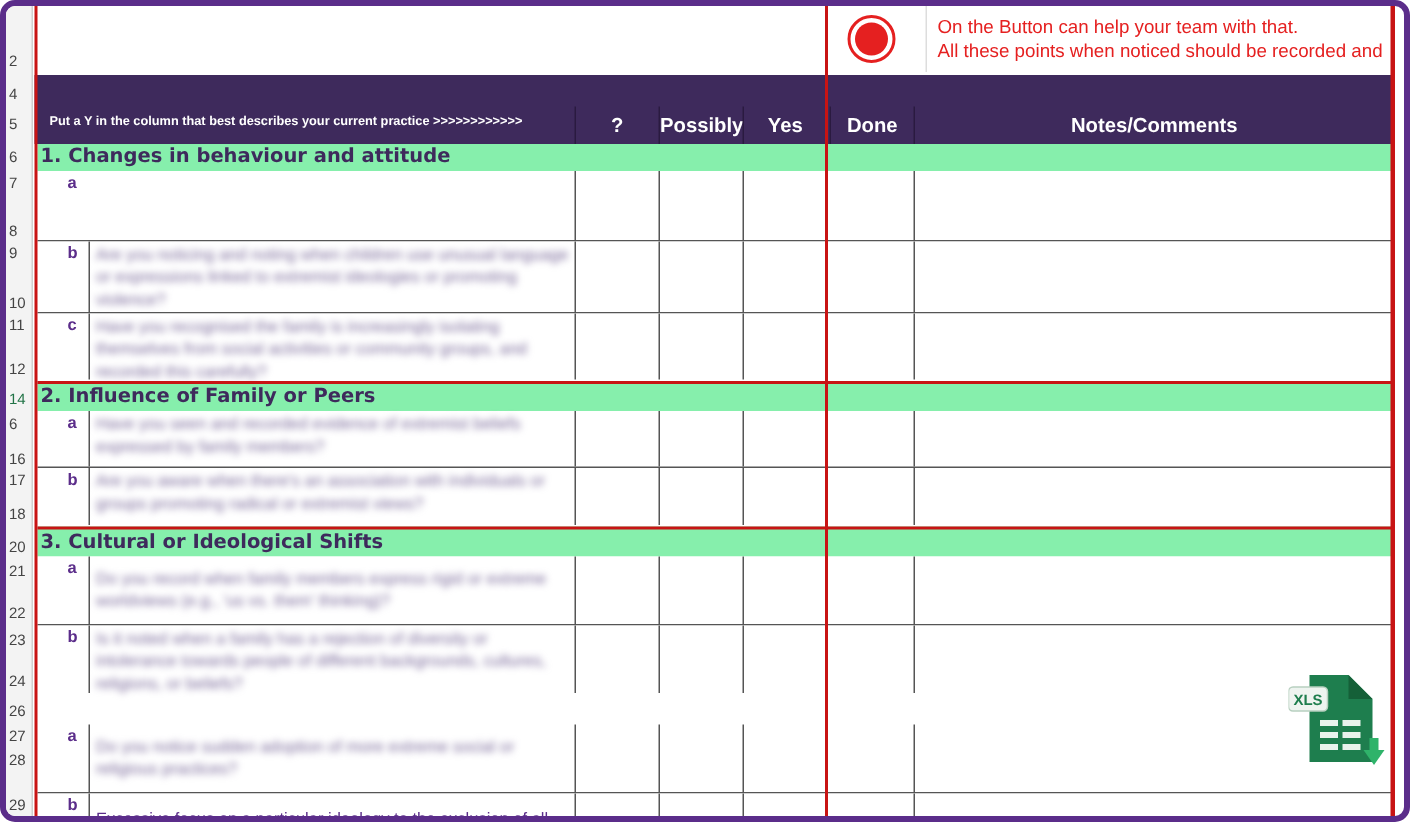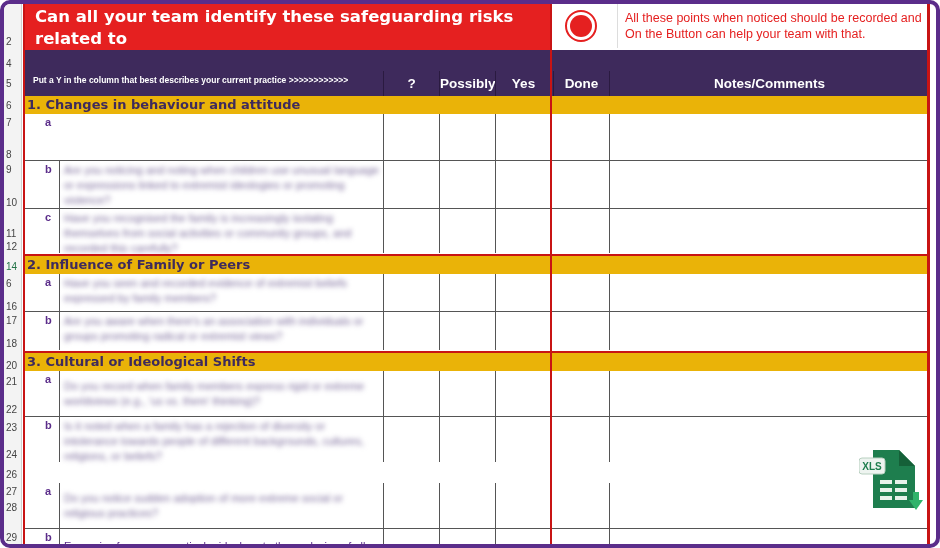--- a/index.html
+++ b/index.html
@@ -20,21 +20,21 @@
   .rec-icon { position: absolute; left: 12px; top: 6px; width: 32px; height: 32px; border-radius: 50%; border: 2px solid #e52020; background: #fff; }
   .rec-icon::after { content: ""; position: absolute; left: 3px; top: 3px; width: 22px; height: 22px; border-radius: 50%; background: #e52020; }
   .note-divider { position: absolute; left: 64px; top: 0; width: 1px; height: 44px; background: #ddd; }
   .note-text { position: absolute; left: 72px; top: 6px; color: #e52020; font-size: 12.5px; line-height: 16px; }
 
   .header-band { position: absolute; left: 0; top: 46px; width: 906px; height: 46px; background: #3e2a5c; }
   .put-y { position: absolute; left: 10px; top: 25px; color: #fff; font-size: 8.5px; font-weight: bold; }
   .col-h { position: absolute; top: 21px; height: 25px; color: #fff; font-weight: bold; font-size: 13.5px; text-align: center; line-height: 25px; border-left: 1px solid #2a1a40; }
 
   .vline-red { position: absolute; top: 0; width: 2px; height: 548px; background: #c81414; }
-  .section { position: absolute; left: 2px; width: 904px; height: 18px; background: #eab308; border-top: 2px solid #c81414; }
+  .section { position: absolute; left: 2px; width: 904px; height: 18px; background: #86efac; border-top: 2px solid #c81414; }
   .section.first { border-top: none; }
   .section-title { position: absolute; left: 2px; top: 0; font-weight: bold; font-size: 13px; color: #3e2a5c; line-height: 18px; font-family: "DejaVu Sans", sans-serif; }
   .item { position: absolute; left: 2px; width: 904px; border-bottom: 1px solid #555; background: #fff; }
   .letter { position: absolute; left: 20px; top: 2px; font-size: 11px; font-weight: bold; color: #5b2d8a; }
   .qcell { position: absolute; left: 34px; top: 0; width: 326px; height: 100%; border-left: 1px solid #555; padding: 2px 4px; font-size: 11px; color: #5b2d8a; line-height: 15px; }
   .blur { filter: blur(2.5px); color: #7a6a9a; }
   .cell { position: absolute; top: 0; height: 100%; border-left: 1px solid #555; }
   .xls { position: absolute; left: 836px; top: 444px; width: 66px; height: 72px; }
 </style>
 </head>
@@ -43,51 +43,45 @@
 <div class="frame">
   <div class="rownums">
     <span class="rn" style="top:32px">2</span>
     <span class="rn" style="top:54px">4</span>
     <span class="rn" style="top:74px">5</span>
     <span class="rn" style="top:96px">6</span>
     <span class="rn" style="top:113px">7</span>
     <span class="rn" style="top:145px">8</span>
     <span class="rn" style="top:160px">9</span>
     <span class="rn" style="top:193px">10</span>
-    <span class="rn" style="top:224px">11</span>
+    <span class="rn" style="top:208px">11</span>
     <span class="rn" style="top:237px">12</span>
     <span class="rn sel" style="top:257px">14</span>
     <span class="rn" style="top:274px">6</span>
     <span class="rn" style="top:297px">16</span>
     <span class="rn" style="top:311px">17</span>
     <span class="rn" style="top:334px">18</span>
     <span class="rn" style="top:356px">20</span>
     <span class="rn" style="top:372px">21</span>
     <span class="rn" style="top:400px">22</span>
     <span class="rn" style="top:418px">23</span>
     <span class="rn" style="top:445px">24</span>
     <span class="rn" style="top:465px">26</span>
     <span class="rn" style="top:482px">27</span>
     <span class="rn" style="top:498px">28</span>
     <span class="rn" style="top:528px">29</span>
   </div>
 
   <div class="sheet">
-    <div class="title-band">
-      <div class="title-text">
-        <div>Can all your team identify these safeguarding risks related to</div>
-        <div>radicalisation or extremism in early years children and their families?</div>
-      </div>
-    </div>
     <div class="note-box">
       <div class="rec-icon"></div>
       <div class="note-divider"></div>
       <div class="note-text">
+        <div>On the Button can help your team with that.</div>
         <div>All these points when noticed should be recorded and</div>
-        <div>On the Button can help your team with that.</div>
       </div>
     </div>
 
     <div class="header-band">
       <div class="put-y">Put a Y in the column that best describes your current practice &gt;&gt;&gt;&gt;&gt;&gt;&gt;&gt;&gt;&gt;&gt;&gt;</div>
       <div class="col-h" style="left:360px;width:56px">?</div>
       <div class="col-h" style="left:416px;width:56px">Possibly</div>
       <div class="col-h" style="left:472px;width:56px">Yes</div>
       <div class="col-h" style="left:530px;width:56px">Done</div>
       <div class="col-h" style="left:586px;width:320px">Notes/Comments</div>

